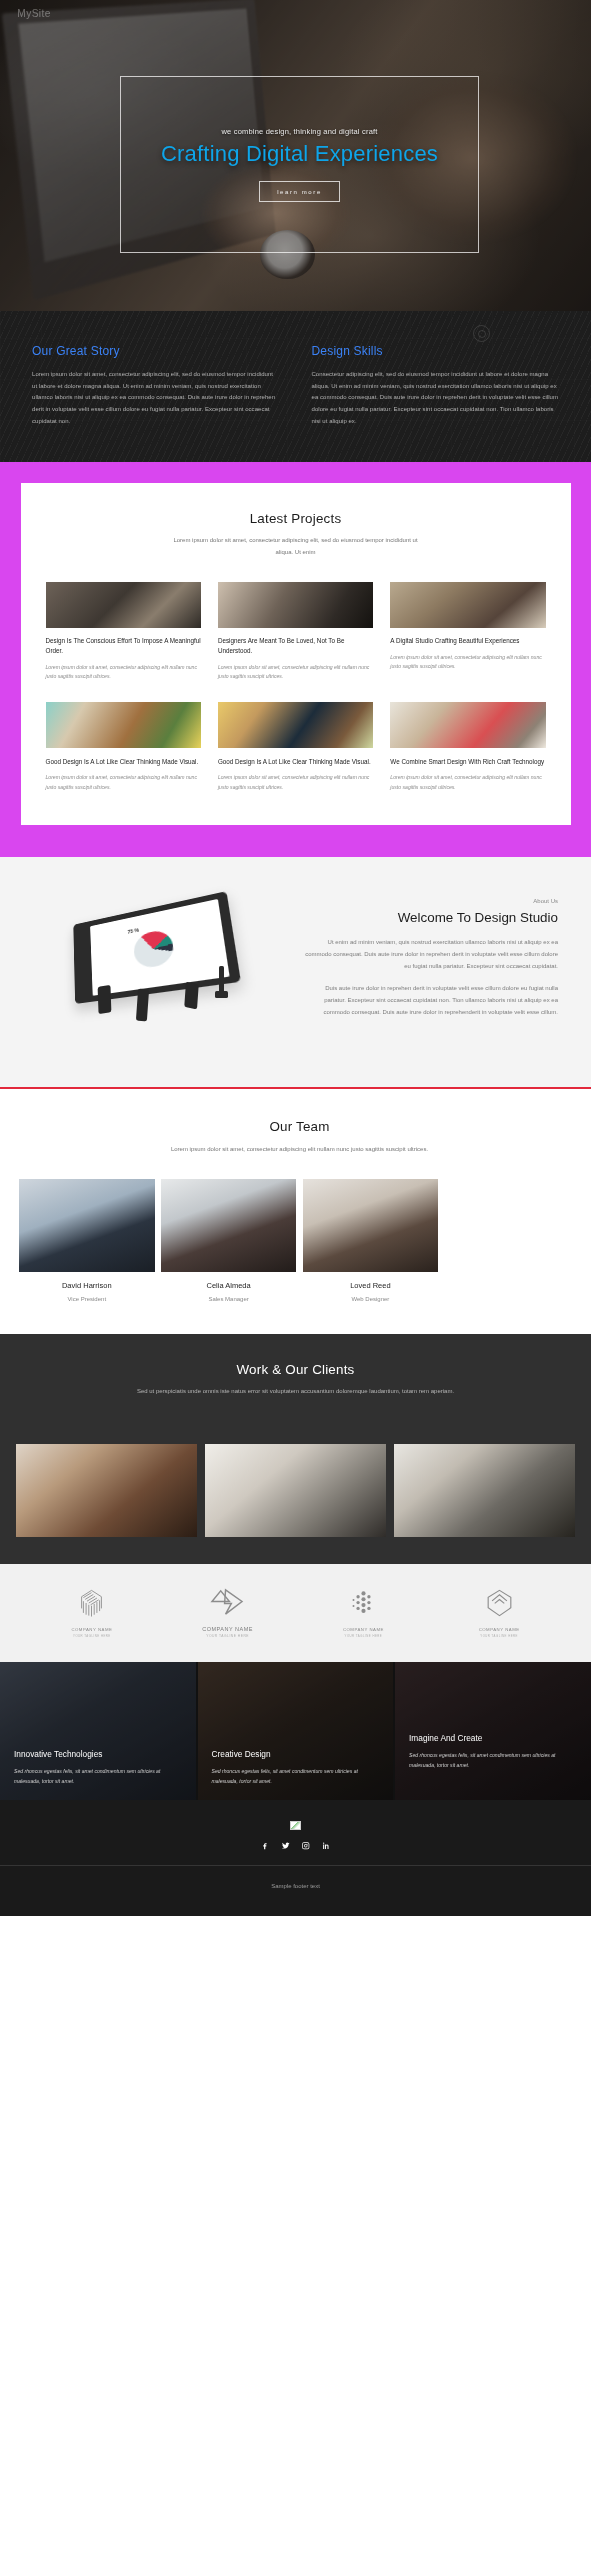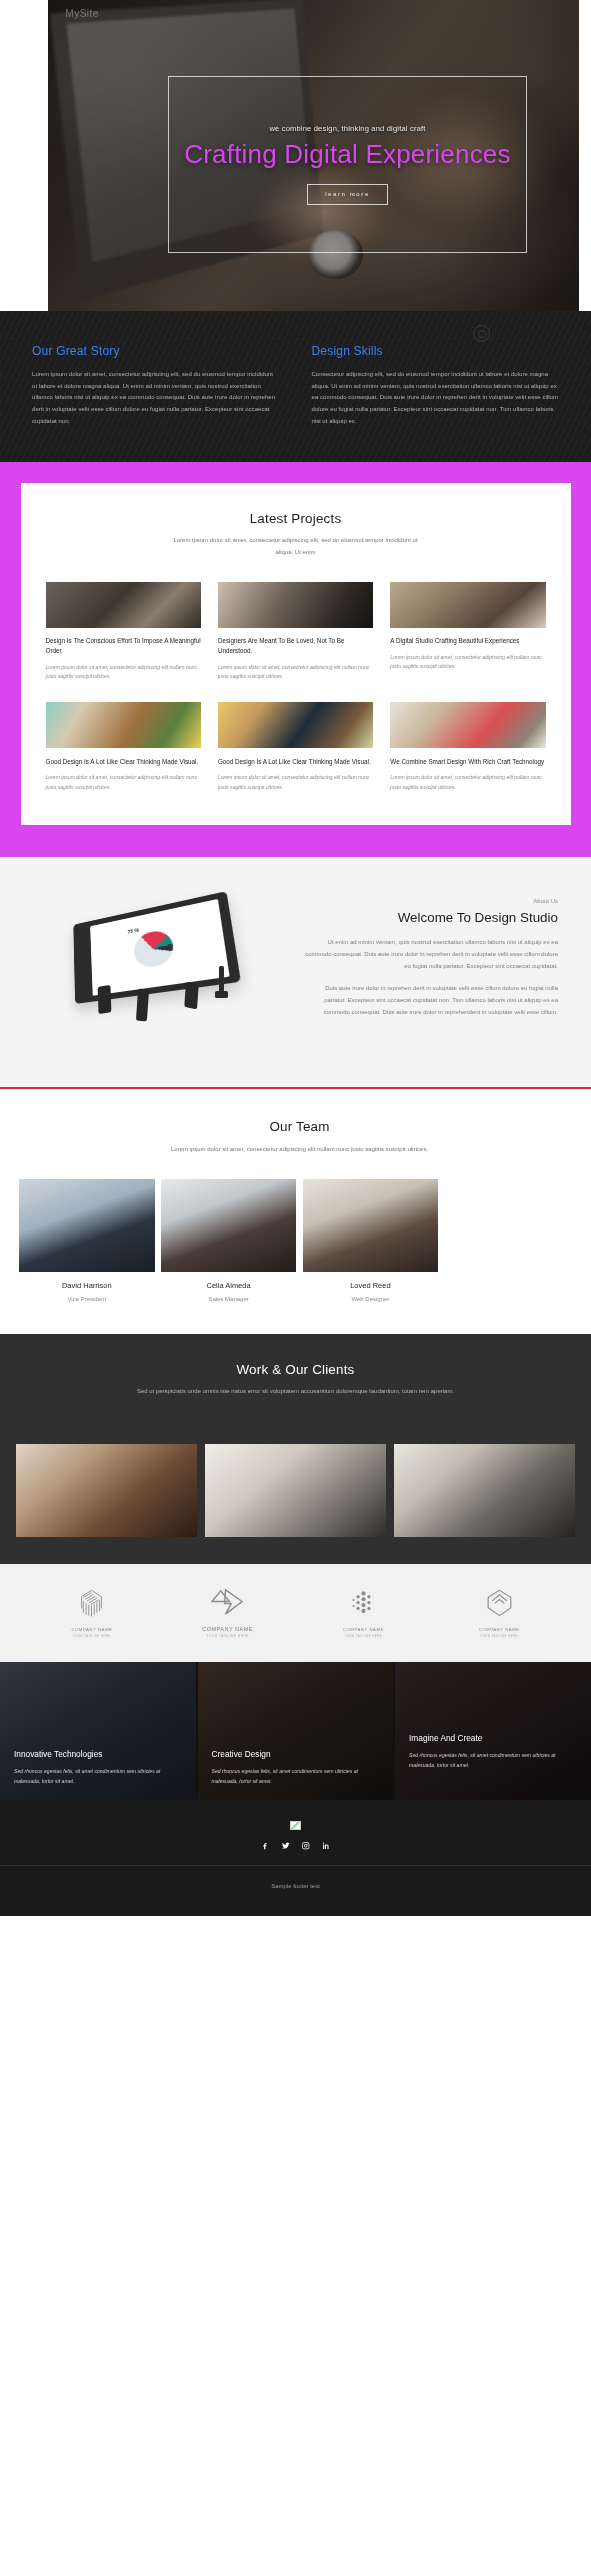--- a/index.html
+++ b/index.html
@@ -7,25 +7,24 @@
     width: 591px;
     background: #ffffff;
     font-family: "Liberation Sans", sans-serif;
     -webkit-font-smoothing: antialiased;
   }
   body { width: 591px; overflow-x: hidden; }
 
   
   .hero {
     position: relative;
-    width: 531px;
+    width: 591px;
     height: 311px;
     overflow: hidden;
     background: #2a2522;
-    margin-left: 48px;
   }
   .hero-photo {
     position: absolute; inset: 0;
     background:
       radial-gradient(ellipse 173px 118px at 95px 95px, rgba(255,255,255,.12), transparent 70%),
       radial-gradient(ellipse 236px 158px at 370px 236px, rgba(225,190,160,.30), transparent 72%),
       radial-gradient(ellipse 205px 134px at 489px 71px,  rgba(180,150,120,.22), transparent 75%),
       linear-gradient(128deg, #1d1916 0%, #3a322c 28%, #6a5a4c 52%, #3d342c 72%, #201b18 100%);
   }
   .hero-laptop {
@@ -68,21 +67,21 @@
   .hero-inner {
     position: absolute; left: 120px; top: 76px; width: 359px; height: 177px;
     display: flex; flex-direction: column; align-items: center; justify-content: center;
     text-align: center;
   }
   .hero-eyebrow {
     color: #e9e9e9; font-size: 7.5px; letter-spacing: 0.2px; margin-bottom: 5.5px;
     text-shadow: 0 0.8px 2.4px rgba(0,0,0,.6);
   }
   .hero-title {
-    color: #d946ef; font-size: 26px; font-weight: 400; letter-spacing: 0.2px;
+    color: #0ea5e9; font-size: 22px; font-weight: 400; letter-spacing: 0.2px;
     text-shadow: 0 1.6px 5.5px rgba(0,0,0,.55);
     margin-bottom: 14px;
   }
   .hero-btn {
     display: inline-block;
     border: 0.8px solid rgba(255,255,255,.75);
     color: #f2f2f2; background: transparent;
     font-size: 6px; letter-spacing: 1.6px;
     padding: 6.3px 17.3px; cursor: pointer;
     font-family: inherit;

